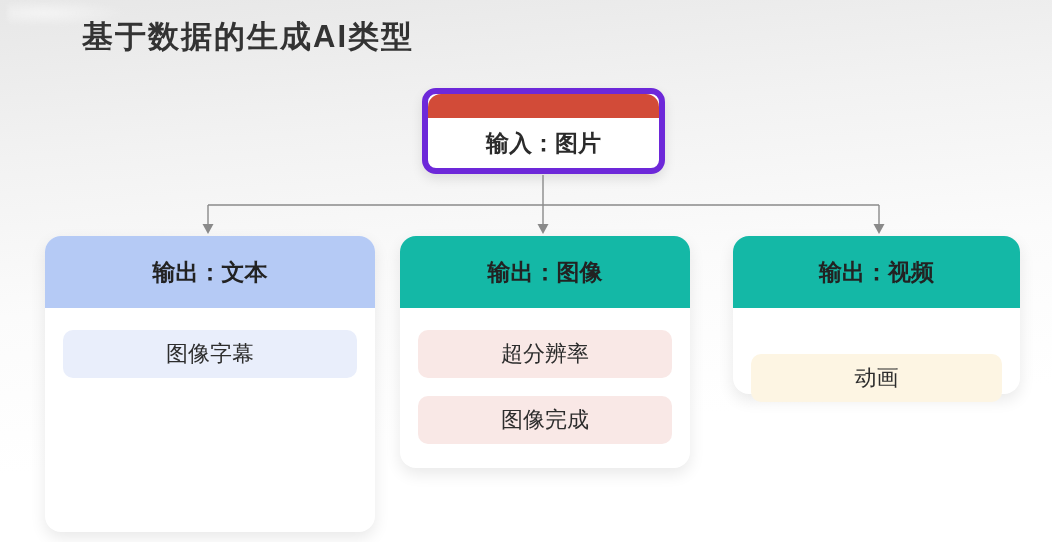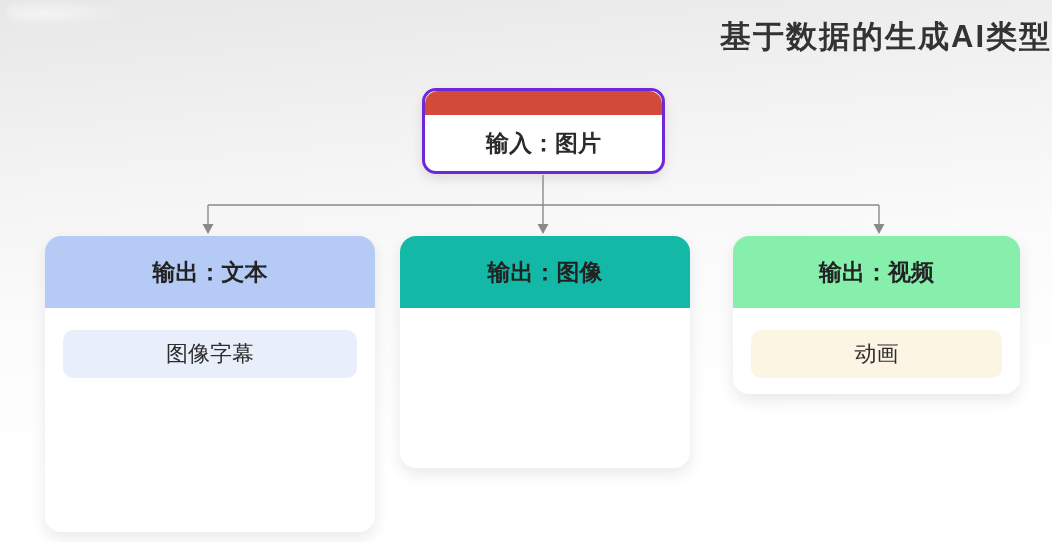--- a/index.html
+++ b/index.html
@@ -14,29 +14,29 @@
 
   .watermark {
     position: absolute; left: 8px; top: 0px; width: 120px; height: 26px;
     background: radial-gradient(ellipse at 30% 50%, rgba(255,255,255,0.9), rgba(255,255,255,0) 70%);
     opacity: .6; filter: blur(2px);
   }
 
   .title {
     position: absolute; top: 16px; left: 0; width: 1052px;
     padding-left: 82px;
-    text-align: right;
+    text-align: left;
     font-size: 31px; font-weight: 700; letter-spacing: 2px; color: #333;
   }
 
   
   .input-node {
     position: absolute; left: 422px; top: 88px; width: 243px; height: 86px;
     background: #ffffff; border-radius: 14px;
-    border: 3px solid #6d28d9;
+    border: 6px solid #6d28d9;
     box-shadow: 0 5px 12px rgba(0,0,0,.10);
   }
   .input-accent {
     position: absolute; top: 0; left: 0; right: 0; height: 24px;
     background: #d24b38; border-radius: 13px 13px 0 0;
   }
   .input-label {
     position: absolute; top: 24px; left: 0; right: 0; bottom: 0;
     display: flex; align-items: center; justify-content: center;
     font-size: 23px; font-weight: 700; color: #2b2b2b;
@@ -62,25 +62,25 @@
     display: flex; align-items: center; justify-content: center;
     font-size: 22px; font-weight: 500; color: #2d2d2d;
   }
 
   .card-text  { left: 45px;  top: 236px; width: 330px; height: 296px; }
   .card-image { left: 400px; top: 236px; width: 290px; height: 232px; }
   .card-video { left: 733px; top: 236px; width: 287px; height: 158px; }
 
   .card-text  .card-header { background: #b5caf5; }
   .card-image .card-header { background: #14b8a6; }
-  .card-video .card-header { background: #86efac; }
+  .card-video .card-header { background: #14b8a6; }
 
   .card-text  .card-item { background: #e9eefb; }
   .card-image .card-item { background: #f9e8e6; }
-  .card-video .card-item { background: #fdf5e3; }
+  .card-video .card-item { background: #fdf5e3; margin-top: 24px; }
 </style>
 </head>
 <body>
 
 <div class="watermark"></div>
 
 <div class="title">基于数据的生成AI类型</div>
 
 <div class="input-node">
   <div class="input-accent"></div>
@@ -104,20 +104,24 @@
 
 <div class="card card-text">
   <div class="card-header">输出：文本</div>
   <div class="card-body">
     <div class="card-item">图像字幕</div>
   </div>
 </div>
 
 <div class="card card-image">
   <div class="card-header">输出：图像</div>
+  <div class="card-body">
+    <div class="card-item">超分辨率</div>
+    <div class="card-item">图像完成</div>
+  </div>
 </div>
 
 <div class="card card-video">
   <div class="card-header">输出：视频</div>
   <div class="card-body">
     <div class="card-item">动画</div>
   </div>
 </div>
 
 </body></html>

